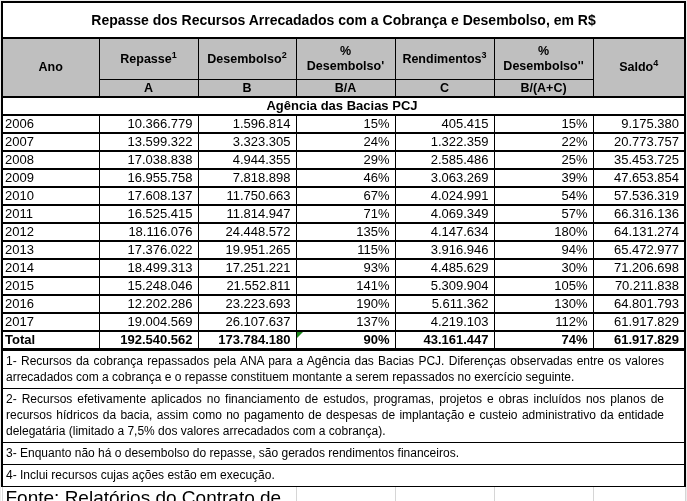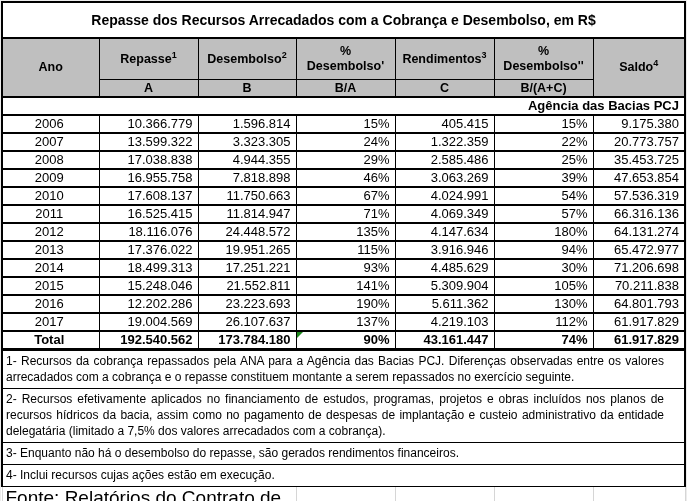--- a/index.html
+++ b/index.html
@@ -42,33 +42,33 @@
   th sup{font-size:9px;line-height:0;}
   tr.head1 th:first-child{border-left:2px solid var(--border);}
   tr.head1 th:last-child{border-right:2px solid var(--border);}
   tr.head1 th{border-top:2px solid var(--border);}
   tr.head2 th,th.rowspan2{border-bottom:2px dashed #3c3c3c;}
   
   tr.section-row td{
     background:var(--section-bg);
     border-left:2px solid var(--border);border-right:2px solid var(--border);
     border-top:2px dashed #3c3c3c;border-bottom:2px solid var(--border);
-    font-weight:bold;font-size:13px;text-align:right;
+    font-weight:bold;font-size:13px;text-align:center;
     height:17px;line-height:17px;padding:0;color:#000;margin-top:28px;
   }
   
   tbody.data td{
     border:1px solid var(--border);
     border-top-width:2px;border-bottom-width:2px;
     font-size:13px;height:16px;line-height:16px;
     padding:0 5px 0 2px;background:#fff;color:#000;
   }
   tbody.data td:first-child{border-left:2px solid var(--border);}
   tbody.data td:last-child{border-right:2px solid var(--border);}
-  td.c-ano{text-align:center;padding:0;}
+  td.c-ano{text-align:left;padding:0;}
   td.c-num{text-align:right;}
   tr.total-row td{font-weight:bold;border-bottom-width:3px;}
   td.err-cell{position:relative;}
   .err-corner{
     position:absolute;top:0;left:0;width:0;height:0;
     border-top:6px solid var(--err-green);
     border-right:6px solid transparent;
   }
   
   tbody.notes td{

